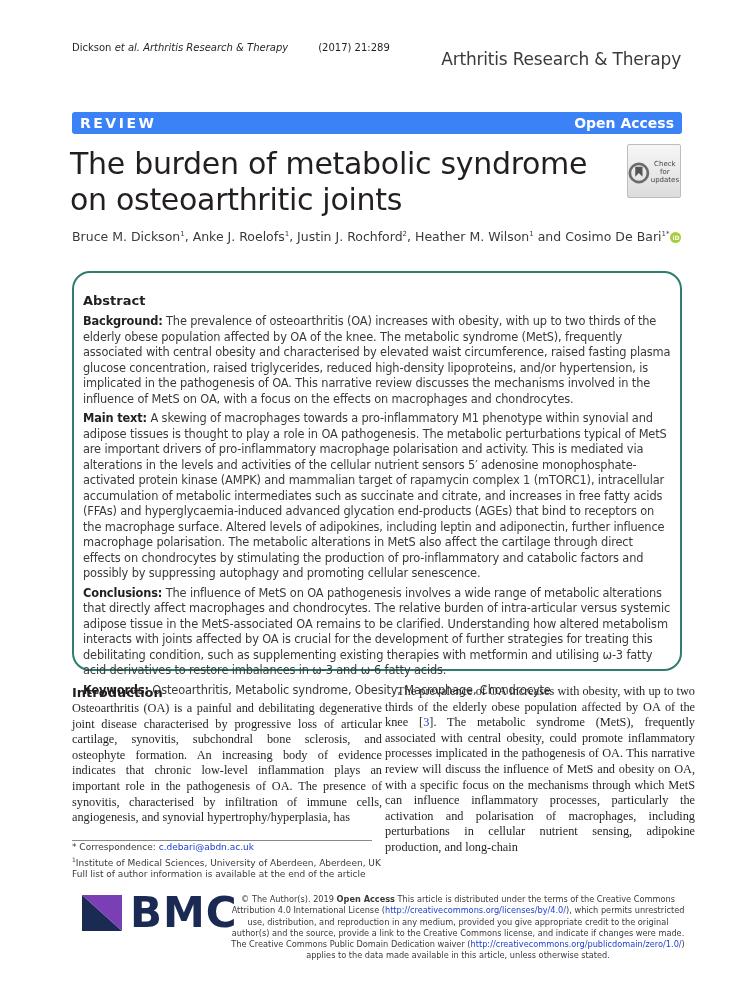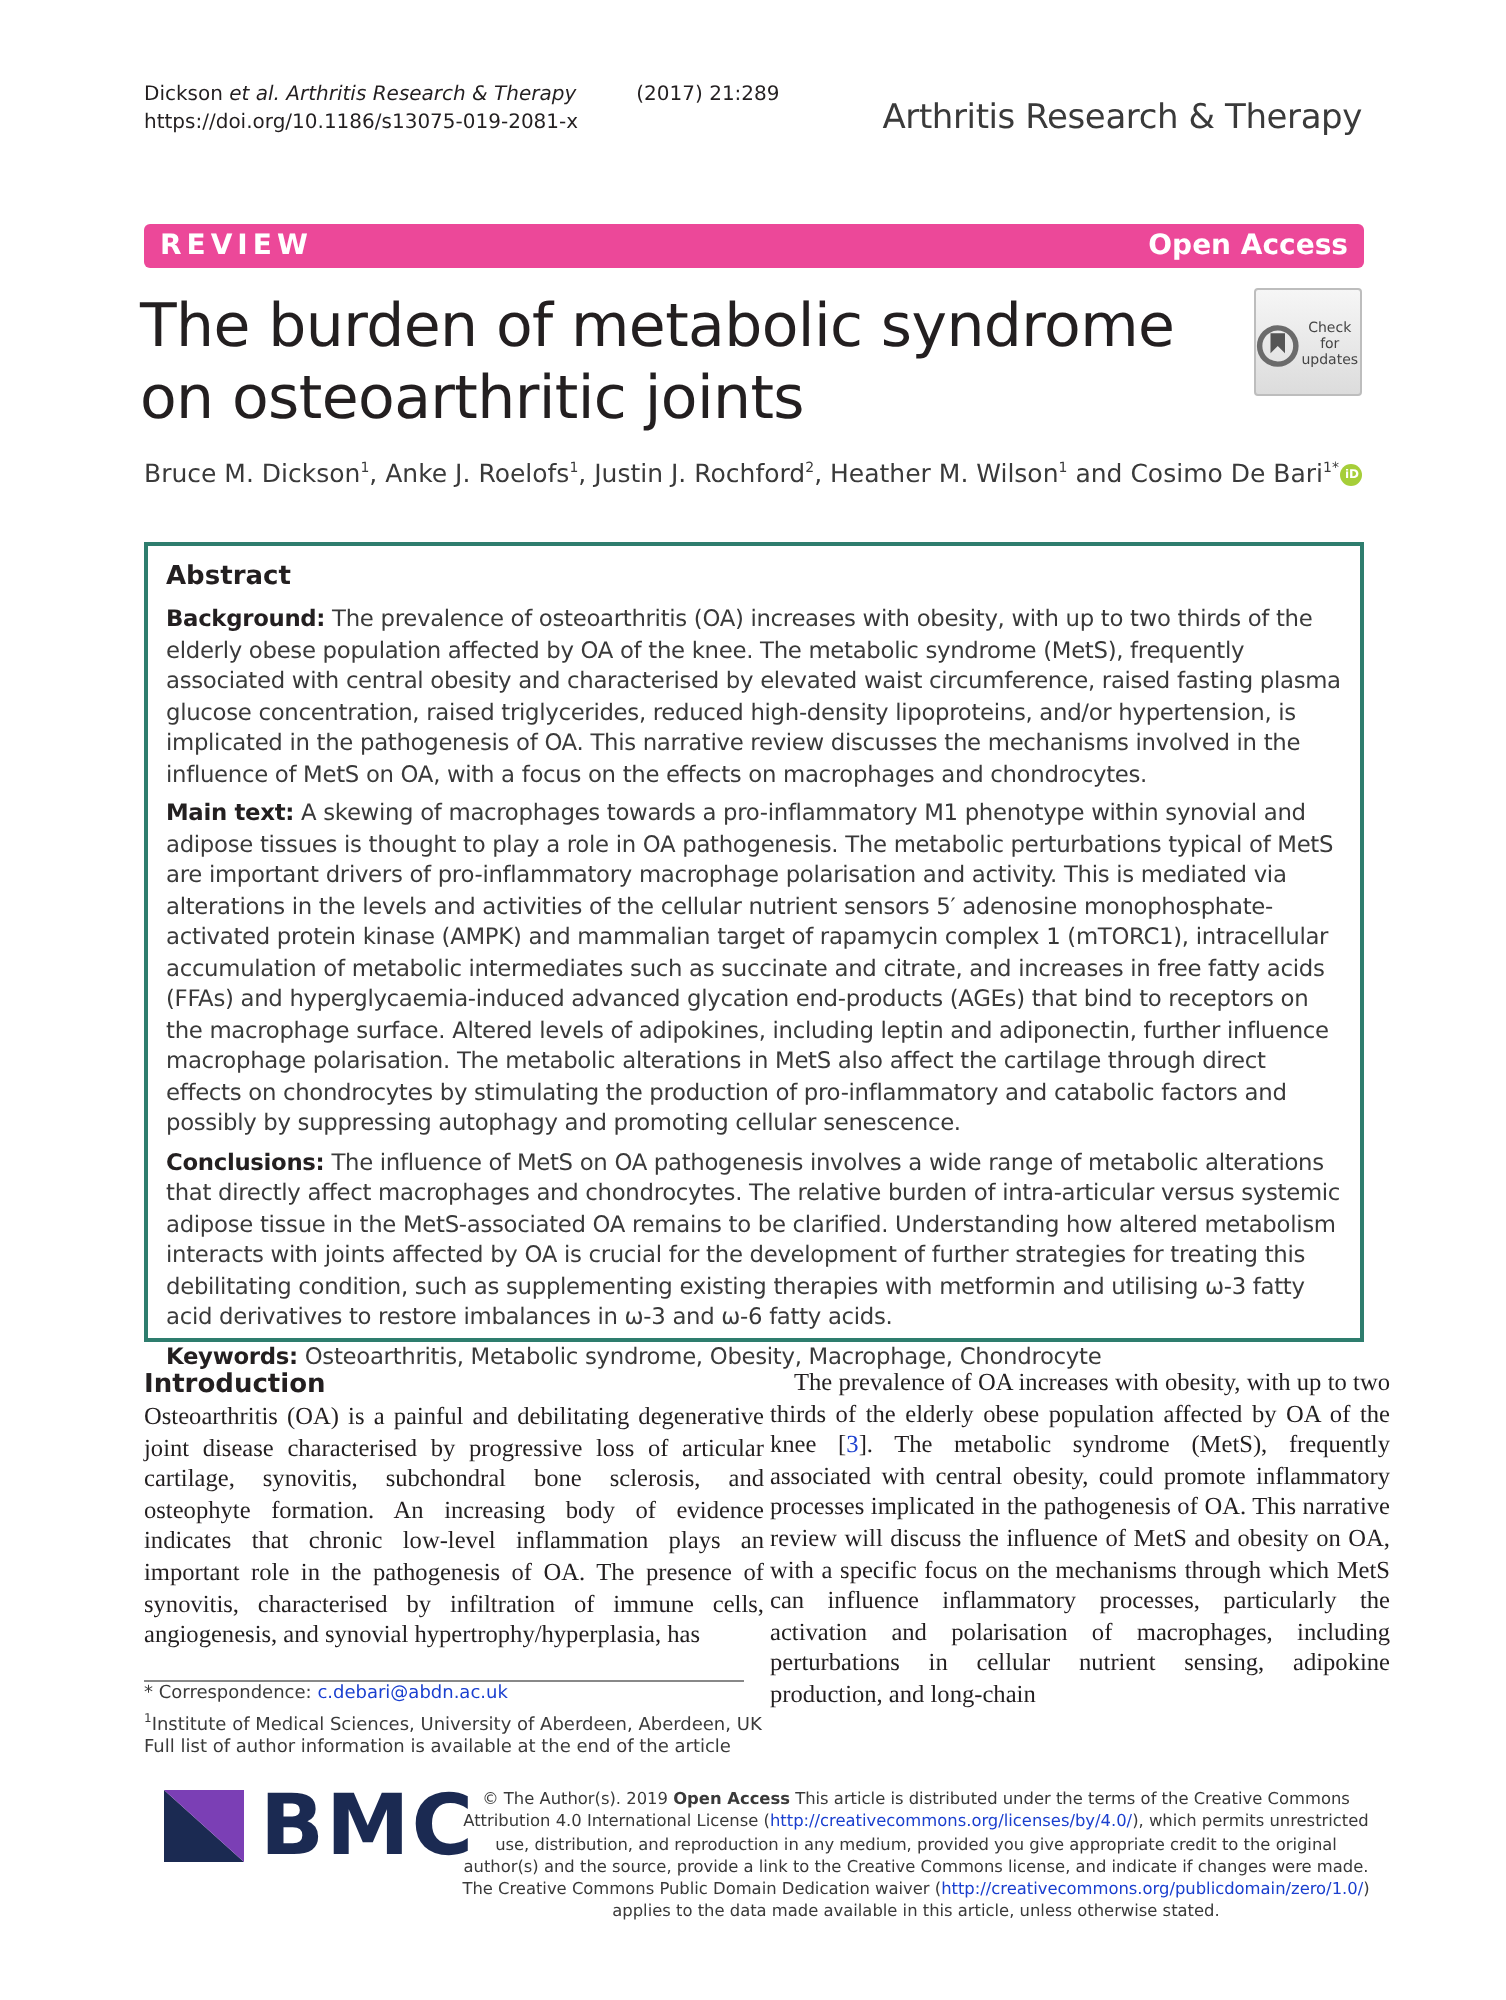--- a/index.html
+++ b/index.html
@@ -5,37 +5,37 @@
   html, body { margin: 0; padding: 0; background: #ffffff; }
   body { width: 753px; height: 1000px; position: relative; overflow: hidden; color: #231f20; }
   .sans { font-family: "DejaVu Sans", "Liberation Sans", sans-serif; }
   .serif { font-family: "Liberation Serif", "DejaVu Serif", serif; }
 
   .running-head { position: absolute; left: 72px; top: 41px; font-size: 10px; line-height: 14px; color: #231f20; }
   .running-head .row { display: flex; }
   .running-head .cite { margin-left: 30px; }
   .journal-name { position: absolute; right: 72px; top: 49px; font-size: 17px; color: #3a3a3a; letter-spacing: -0.2px; }
 
-  .banner { position: absolute; left: 72px; top: 112px; width: 610px; height: 22px; background: #ec4899; border-radius: 3px;
+  .banner { position: absolute; left: 72px; top: 112px; width: 610px; height: 22px; background: #3b82f6; border-radius: 3px;
             display: flex; align-items: center; justify-content: space-between; padding: 0 8px; box-sizing: border-box; color: #fff; }
   .banner .type { font-weight: bold; font-size: 14px; letter-spacing: 2.5px; }
   .banner .oa { font-weight: bold; font-size: 14px; }
 
   .title { position: absolute; left: 70px; top: 146px; width: 540px; font-size: 30px; line-height: 36px; font-weight: normal; margin: 0; color: #231f20; letter-spacing: -0.3px; }
 
   .cfu { position: absolute; left: 627px; top: 144px; width: 52px; height: 52px; border: 1px solid #bdbdbd; background: linear-gradient(#f6f6f6, #dcdcdc);
          border-radius: 2px; display: flex; flex-direction: row; align-items: center; }
   .cfu .ring { width: 24px; height: 24px; margin-top: 4px; }
   .cfu .txt { font-size: 7px; line-height: 8px; text-align: center; color: #444; margin-top: 2px; }
 
   .authors { position: absolute; left: 72px; top: 229px; font-size: 12.5px; color: #3a3a3a; white-space: nowrap; }
   .authors sup { font-size: 7px; }
   .orcid { display: inline-block; width: 11px; height: 11px; border-radius: 50%; background: #a6ce39; color: #fff; font-size: 6px; text-align: center; line-height: 11px; vertical-align: middle; font-weight: bold; margin-left: 1px; }
 
-  .abstract { position: absolute; left: 72px; top: 271px; width: 610px; height: 400px; border: 2px solid #2e7d6e; border-radius: 0; box-sizing: border-box; padding: 8px 9px; }
+  .abstract { position: absolute; left: 72px; top: 271px; width: 610px; height: 400px; border: 2px solid #2e7d6e; border-radius: 18px; box-sizing: border-box; padding: 20px 9px; }
   .abstract h2 { margin: 0 0 6px 0; font-size: 13px; font-weight: bold; color: #231f20; }
   .abstract p { margin: 0 0 4px 0; font-size: 11.4px; line-height: 15.5px; color: #3a3a3a; letter-spacing: -0.15px; }
   .abstract p b { color: #231f20; }
 
   .col { position: absolute; top: 684px; width: 310px; font-size: 12.3px; line-height: 15.6px; text-align: justify; color: #231f20; }
   .col.left { left: 72px; }
   .col.right { left: 385px; }
   .col h3 { margin: 0 0 0 0; font-size: 13px; font-weight: bold; line-height: 17px; }
   .col p { margin: 0; }
   .col p.indent { text-indent: 12px; }
@@ -58,21 +58,20 @@
 
 <div class="running-head sans">
   <div class="row">
     <span>
       <span>Dickson</span>
       <i>et al.</i>
       <i>Arthritis Research &amp; Therapy</i>
     </span>
     <span class="cite">(2017) 21:289</span>
   </div>
-  <div>https://doi.org/10.1186/s13075-019-2081-x</div>
 </div>
 
 <div class="journal-name sans">Arthritis Research &amp; Therapy</div>
 
 <div class="banner sans">
   <span class="type">REVIEW</span>
   <span class="oa">Open Access</span>
 </div>
 
 <h1 class="title sans">The burden of metabolic syndrome on osteoarthritic joints</h1>

